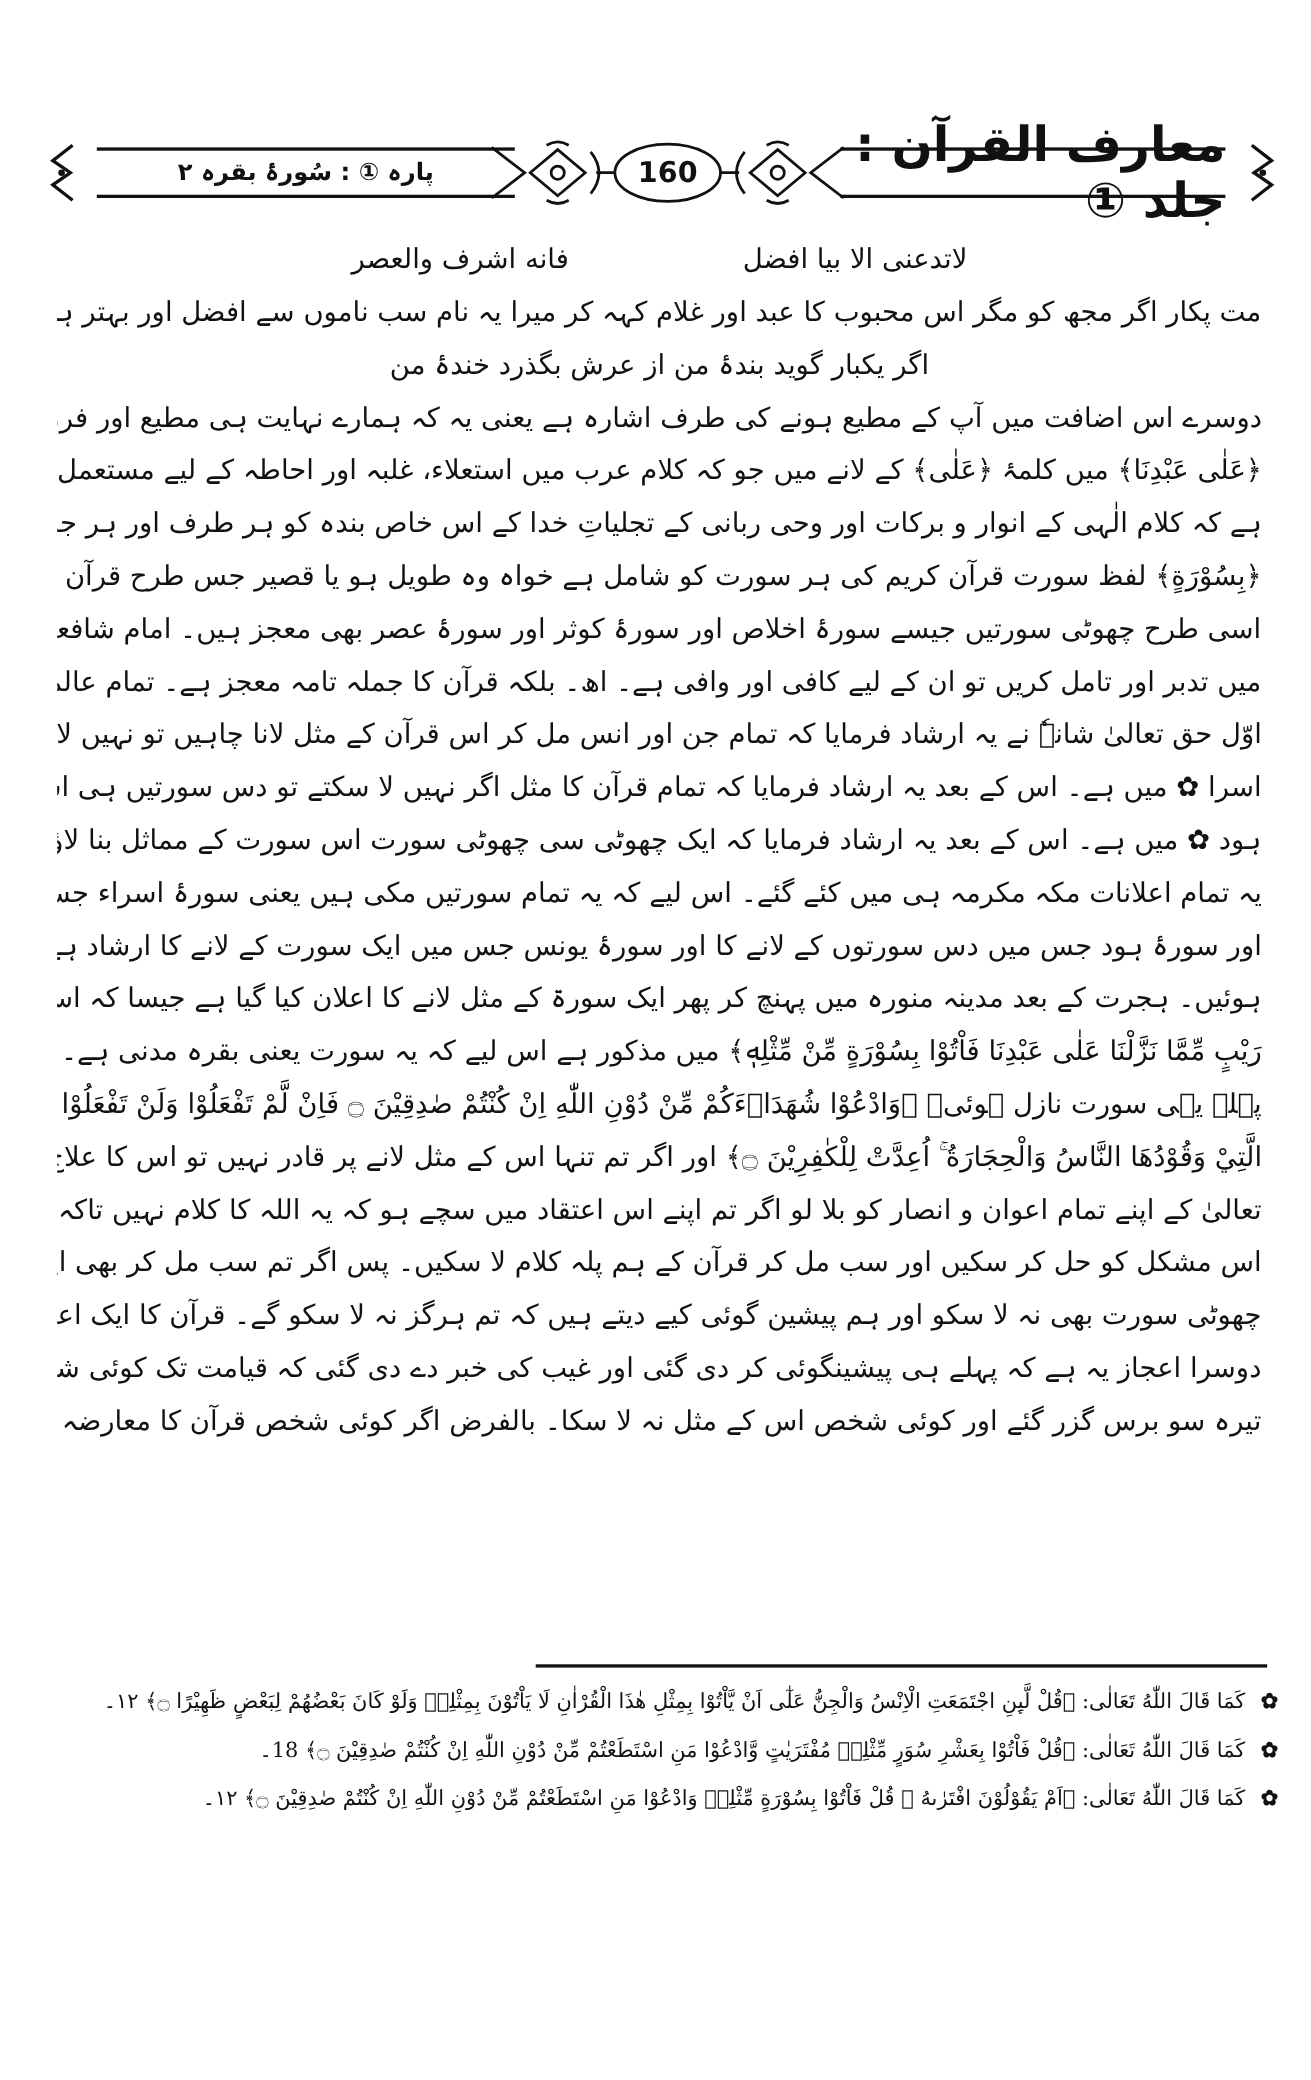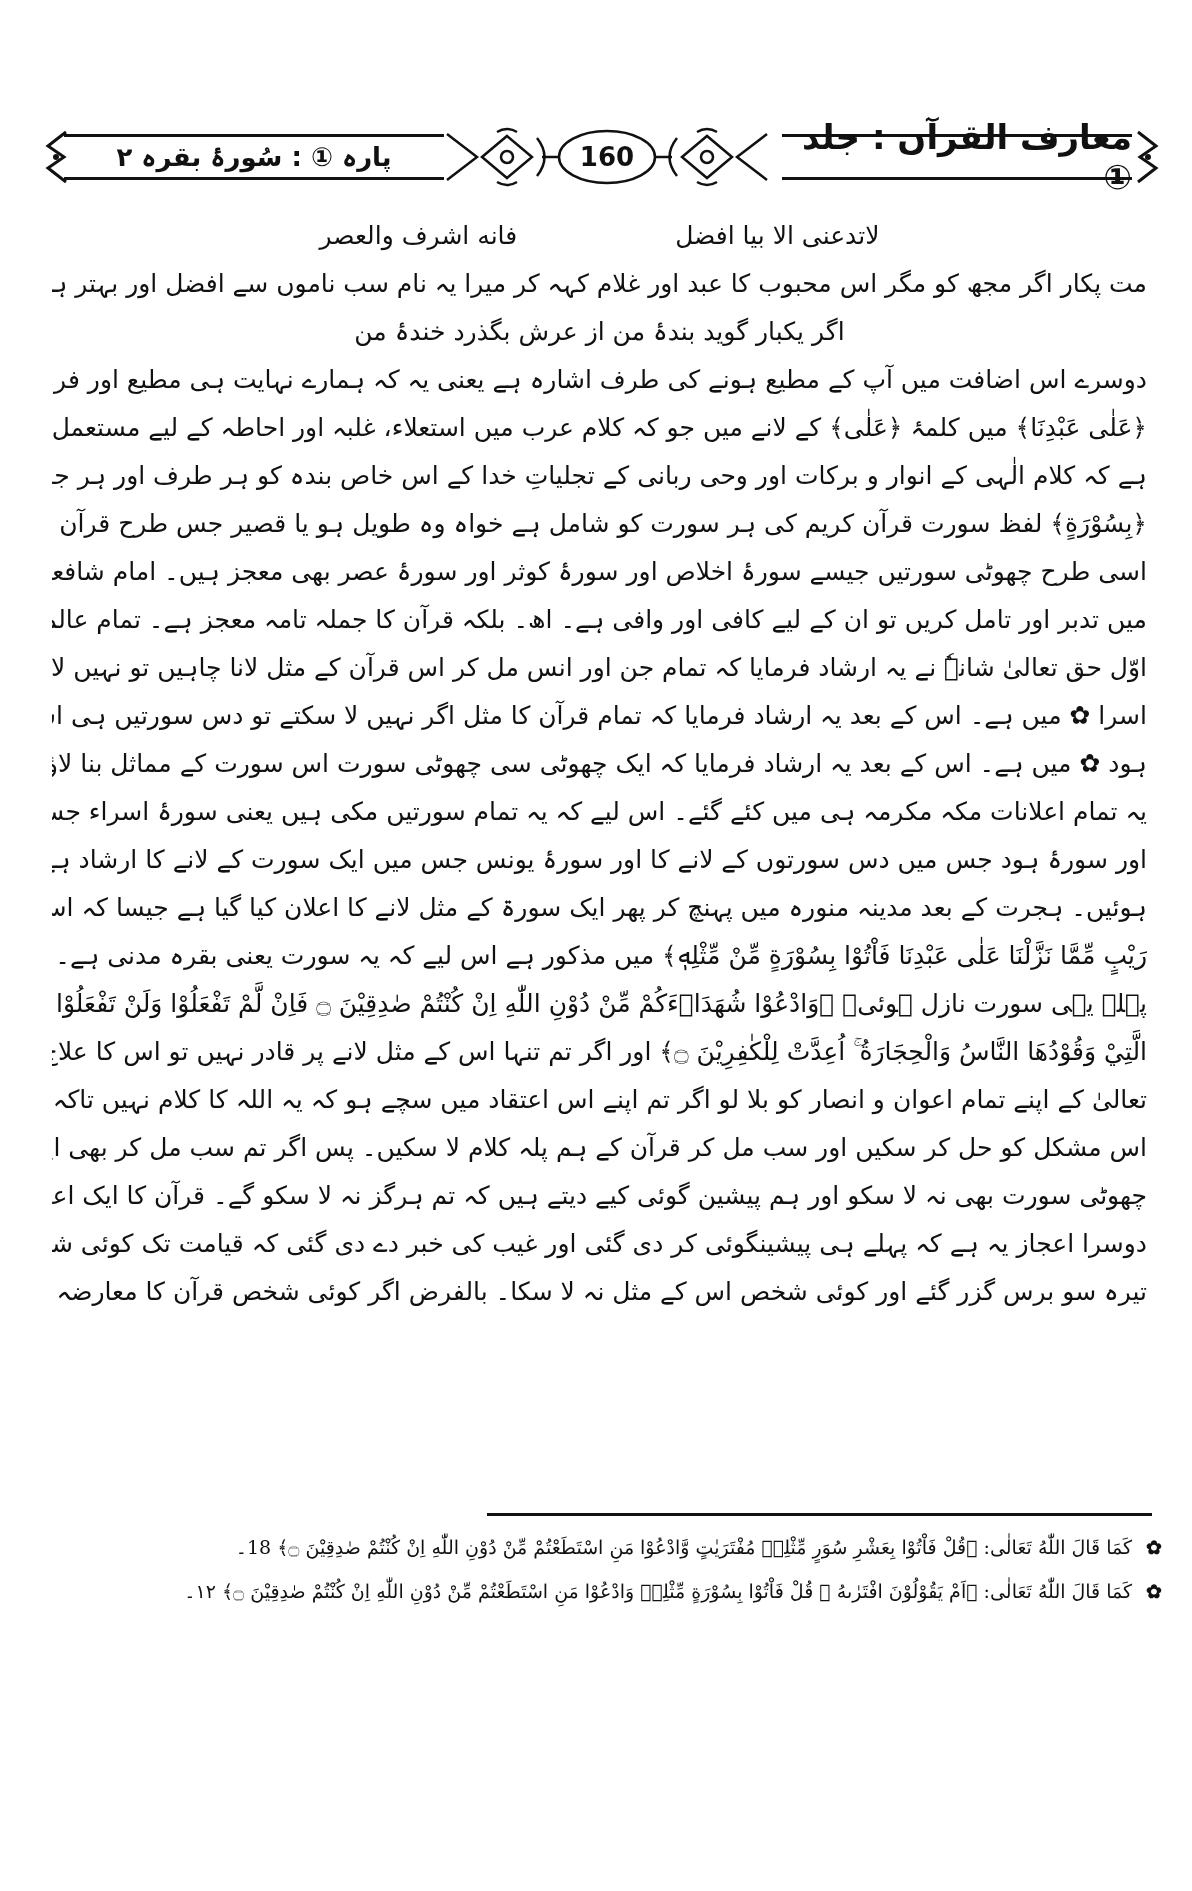--- a/index.html
+++ b/index.html
@@ -9,22 +9,22 @@
   }
   .page { position: absolute; inset: 0; }
 
   
   .header { position: absolute; top: 134px; left: 42px; width: 1120px; height: 52px; }
   .hbox {
     position: absolute; top: 0; height: 46px; border-top: 3px solid #111; border-bottom: 3px solid #111;
     display: flex; align-items: center; justify-content: center; direction: rtl;
     font-weight: bold; font-size: 30px; box-sizing: border-box;
   }
-  .hbox.right { right: 30px; width: 350px; font-size: 34px; text-align: right; }
-  .hbox.left  { left: 22px;  width: 380px; font-size: 26px; }
+  .hbox.right { right: 48px; width: 350px; font-size: 44px; text-align: right; }
+  .hbox.left  { left: 46px;  width: 380px; font-size: 22px; }
   .hcap { position: absolute; top: -6px; width: 28px; height: 58px; }
   .hcap svg { width: 100%; height: 100%; }
   .hornament { position: absolute; left: 395px; width: 340px; top: -8px; height: 62px; }
   .hornament svg { width: 100%; height: 100%; }
   .page-num {
     position: absolute; left: 530px; top: 8px; width: 70px; text-align: center;
     font-weight: bold; font-size: 26px;
   }
 
   
@@ -122,20 +122,24 @@
     <div class="line">چھوٹی سورت بھی نہ لا سکو اور ہم پیشین گوئی کیے دیتے ہیں کہ تم ہرگز نہ لا سکو گے۔ قرآن کا ایک اعجاز تو یہ تھا کہ کوئی اس کے مثل نہیں لا سکتا۔</div>
     <div class="line">دوسرا اعجاز یہ ہے کہ پہلے ہی پیشینگوئی کر دی گئی اور غیب کی خبر دے دی گئی کہ قیامت تک کوئی شخص اس کے مثل نہ لا سکے گا۔ بحمد للہ ساڑھے</div>
     <div class="line">تیرہ سو برس گزر گئے اور کوئی شخص اس کے مثل نہ لا سکا۔ بالفرض اگر کوئی شخص قرآن کا معارضہ کرتا تو ضرور نقل ہوتا اس لیے کہ ہر زمانہ میں قرآن</div>
   </div>
 
   <div class="footnote-rule"></div>
 
   <div class="footnotes">
     <div class="fn">
       <span class="fn-mark">✿</span>
+      <span>كَمَا قَالَ اللّٰهُ تَعَالٰى: ﴿قُلْ لَّىِٕنِ اجْتَمَعَتِ الْاِنْسُ وَالْجِنُّ عَلٰٓى اَنْ يَّاْتُوْا بِمِثْلِ هٰذَا الْقُرْاٰنِ لَا يَاْتُوْنَ بِمِثْلِهٖ وَلَوْ كَانَ بَعْضُهُمْ لِبَعْضٍ ظَهِيْرًا ۝﴾ ١٢۔</span>
+    </div>
+    <div class="fn">
+      <span class="fn-mark">✿</span>
       <span>كَمَا قَالَ اللّٰهُ تَعَالٰى: ﴿قُلْ فَاْتُوْا بِعَشْرِ سُوَرٍ مِّثْلِهٖ مُفْتَرَيٰتٍ وَّادْعُوْا مَنِ اسْتَطَعْتُمْ مِّنْ دُوْنِ اللّٰهِ اِنْ كُنْتُمْ صٰدِقِيْنَ ۝﴾ 18۔</span>
     </div>
     <div class="fn">
       <span class="fn-mark">✿</span>
       <span>كَمَا قَالَ اللّٰهُ تَعَالٰى: ﴿اَمْ يَقُوْلُوْنَ افْتَرٰىهُ ۭ قُلْ فَاْتُوْا بِسُوْرَةٍ مِّثْلِهٖ وَادْعُوْا مَنِ اسْتَطَعْتُمْ مِّنْ دُوْنِ اللّٰهِ اِنْ كُنْتُمْ صٰدِقِيْنَ ۝﴾ ١٢۔</span>
     </div>
   </div>
 
 </div>
 

